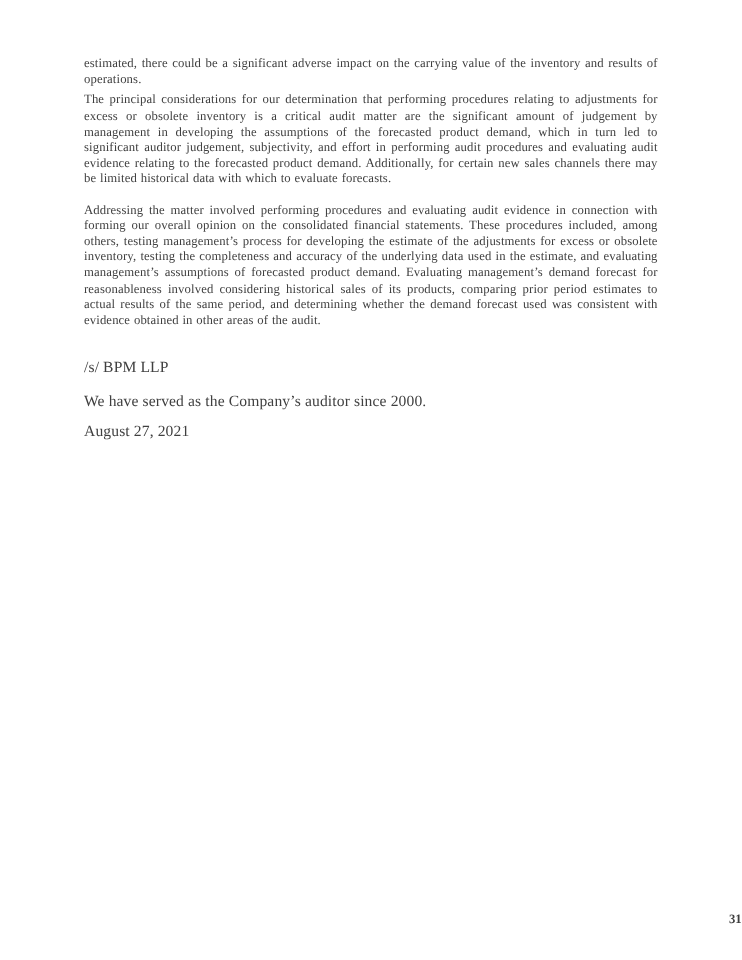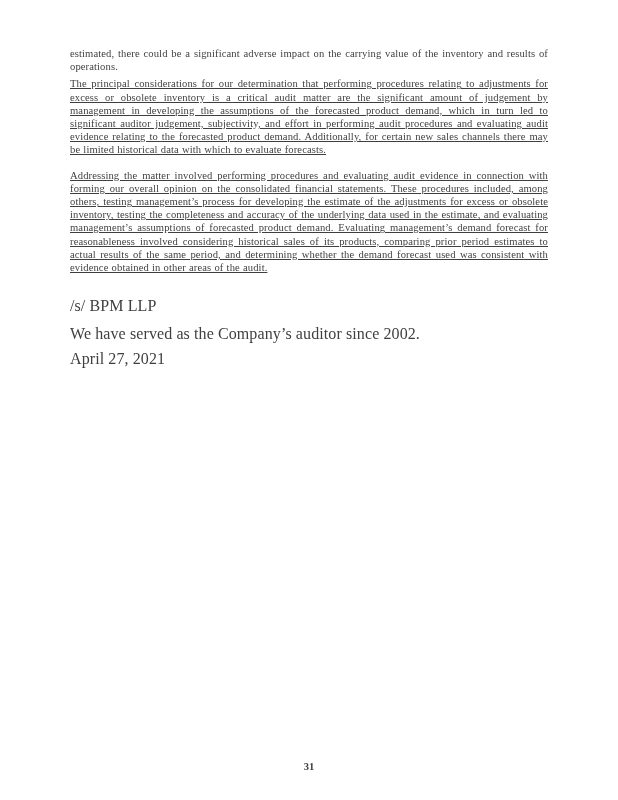--- a/index.html
+++ b/index.html
@@ -23,54 +23,54 @@
     width: 478px;
   }
   .para {
     margin: 0;
     font-size: 10.6px;
     line-height: 13.2px;
     text-align: justify;
     letter-spacing: 0.1px;
     word-spacing: 0.4px;
   }
-  .para + .para { margin-top: 4px; text-decoration: underline; }
+  .para + .para { margin-top: 4px; }
   .para.gap-md { margin-top: 12px; }
   .line {
     margin: 0;
-    font-size: 16px;
+    font-size: 13px;
     line-height: 13.2px;
     letter-spacing: 0.1px;
   }
   .signature-block { margin-top: 25px; }
   .tenure-block { margin-top: 15px; }
   .location-block { margin-top: 11px; }
   .page-footer {
     position: absolute;
     top: 760px;
     left: 0;
     width: 618px;
-    text-align: center;
+    text-align: right;
     font-size: 10.6px;
     line-height: 13px;
     font-weight: bold;
   }
 </style>
 </head>
 <body>
 
 <div class="page">
   <div class="content">
     <p class="para">estimated, there could be a significant adverse impact on the carrying value of the inventory and results of operations.</p>
     <p class="para">The principal considerations for our determination that performing procedures relating to adjustments for excess or obsolete inventory is a critical audit matter are the significant amount of judgement by management in developing the assumptions of the forecasted product demand, which in turn led to significant auditor judgement, subjectivity, and effort in performing audit procedures and evaluating audit evidence relating to the forecasted product demand. Additionally, for certain new sales channels there may be limited historical data with which to evaluate forecasts.</p>
     <p class="para gap-md">Addressing the matter involved performing procedures and evaluating audit evidence in connection with forming our overall opinion on the consolidated financial statements. These procedures included, among others, testing management’s process for developing the estimate of the adjustments for excess or obsolete inventory, testing the completeness and accuracy of the underlying data used in the estimate, and evaluating management’s assumptions of forecasted product demand. Evaluating management’s demand forecast for reasonableness involved considering historical sales of its products, comparing prior period estimates to actual results of the same period, and determining whether the demand forecast used was consistent with evidence obtained in other areas of the audit.</p>
 
     <p class="line signature-block">/s/ BPM LLP</p>
 
-    <p class="line tenure-block">We have served as the Company’s auditor since 2002.</p>
+    <p class="line tenure-block">We have served as the Company’s auditor since 2000.</p>
 
     <div class="location-block">
-      <p class="line">April 27, 2021</p>
+      <p class="line">August 27, 2021</p>
     </div>
   </div>
 
   <div class="page-footer">31</div>
 </div>
 
 </body></html>

